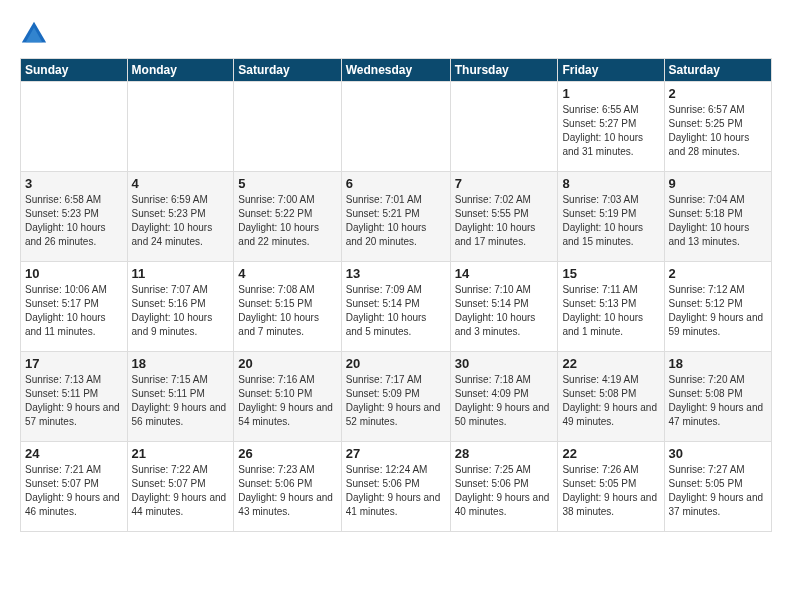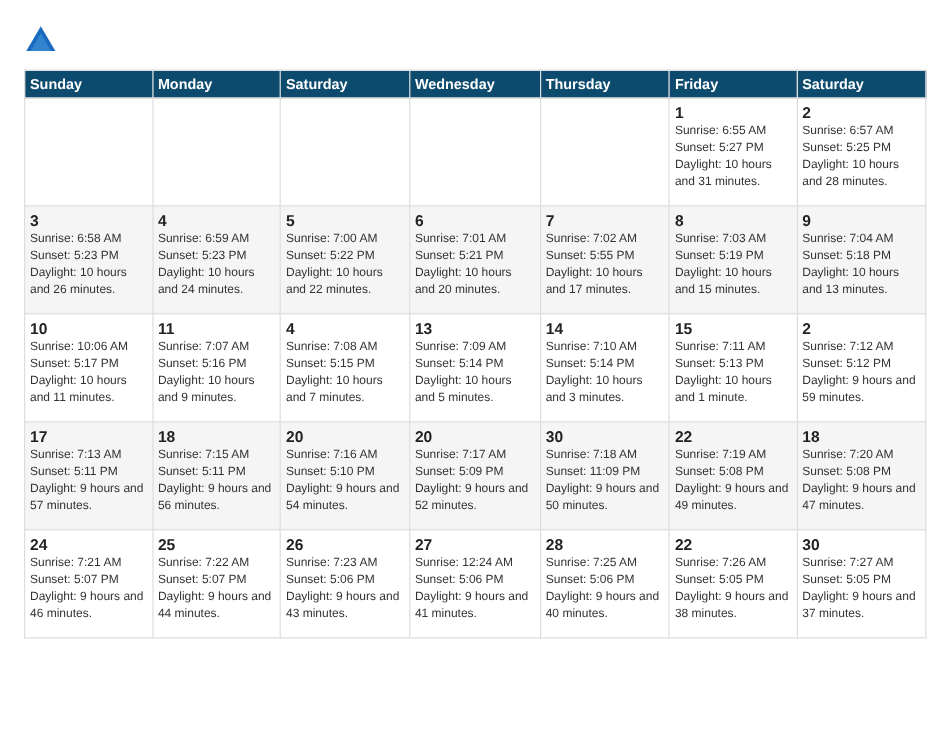--- a/index.html
+++ b/index.html
@@ -248,45 +248,45 @@
         </td>
         <td>
           <span class="day-number">20</span>
           <div class="day-info">Sunrise: 7:17 AM
 Sunset: 5:09 PM
 Daylight: 9 hours and 52 minutes.</div>
         </td>
         <td>
           <span class="day-number">30</span>
           <div class="day-info">Sunrise: 7:18 AM
-Sunset: 11:09 PM
+Sunset: 4:09 PM
 Daylight: 9 hours and 50 minutes.</div>
         </td>
         <td>
           <span class="day-number">22</span>
-          <div class="day-info">Sunrise: 7:19 AM
+          <div class="day-info">Sunrise: 4:19 AM
 Sunset: 5:08 PM
 Daylight: 9 hours and 49 minutes.</div>
         </td>
         <td>
           <span class="day-number">18</span>
           <div class="day-info">Sunrise: 7:20 AM
 Sunset: 5:08 PM
 Daylight: 9 hours and 47 minutes.</div>
         </td>
       </tr>
       <tr>
         <td>
           <span class="day-number">24</span>
           <div class="day-info">Sunrise: 7:21 AM
 Sunset: 5:07 PM
 Daylight: 9 hours and 46 minutes.</div>
         </td>
         <td>
-          <span class="day-number">25</span>
+          <span class="day-number">21</span>
           <div class="day-info">Sunrise: 7:22 AM
 Sunset: 5:07 PM
 Daylight: 9 hours and 44 minutes.</div>
         </td>
         <td>
           <span class="day-number">26</span>
           <div class="day-info">Sunrise: 7:23 AM
 Sunset: 5:06 PM
 Daylight: 9 hours and 43 minutes.</div>
         </td>

